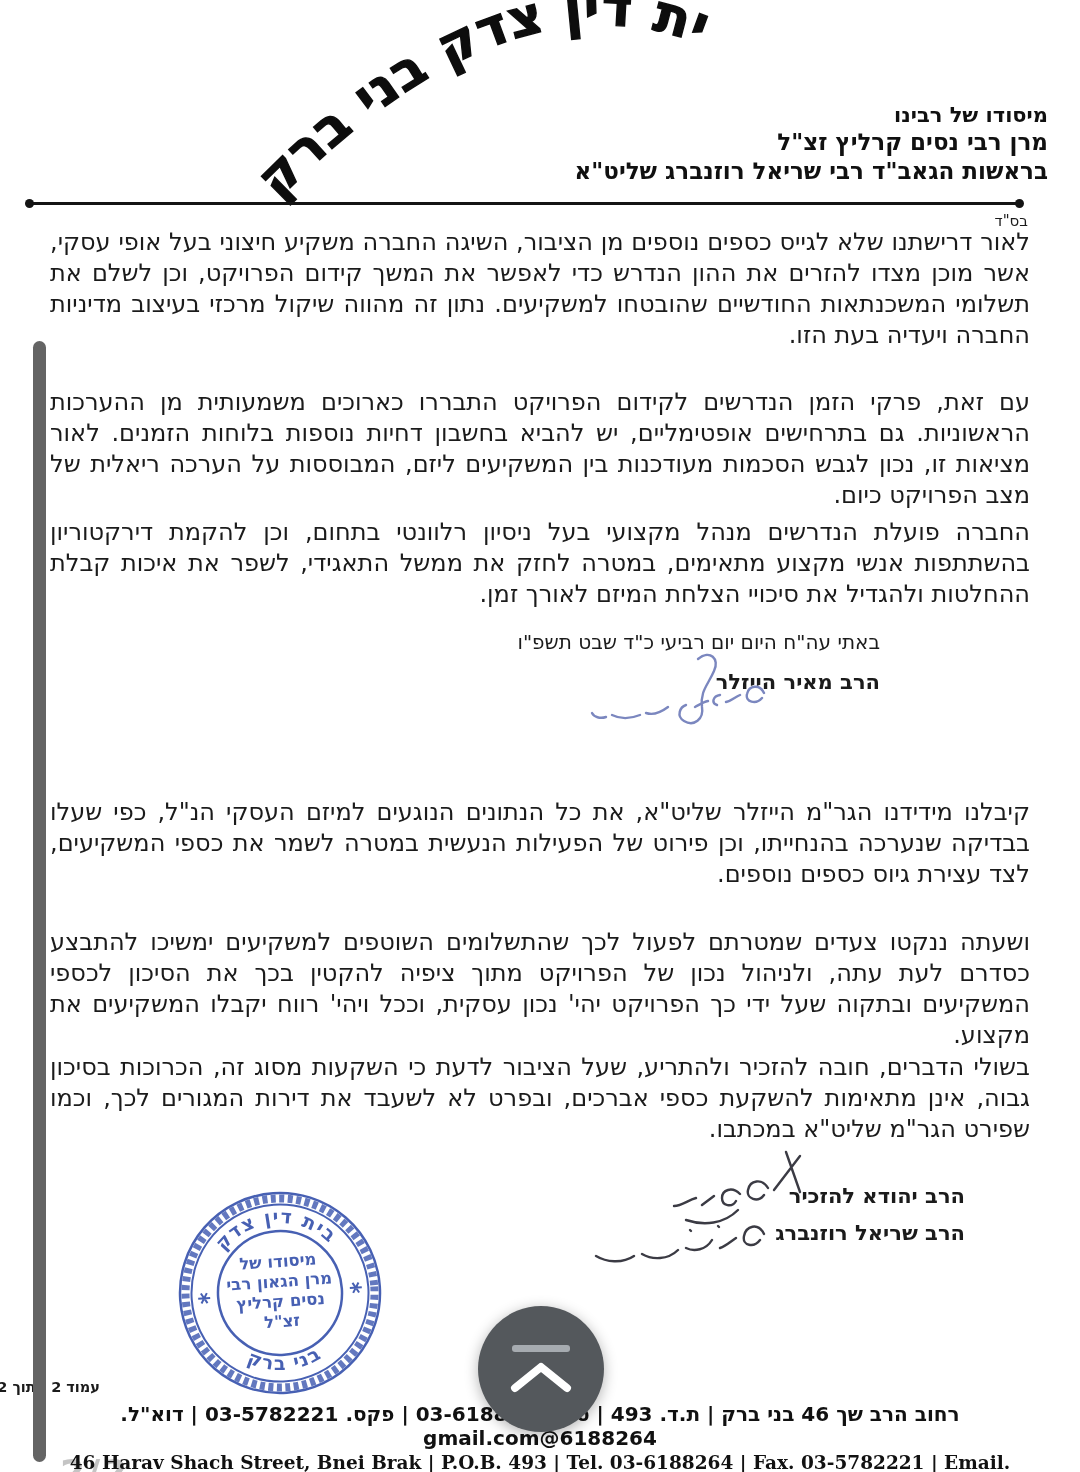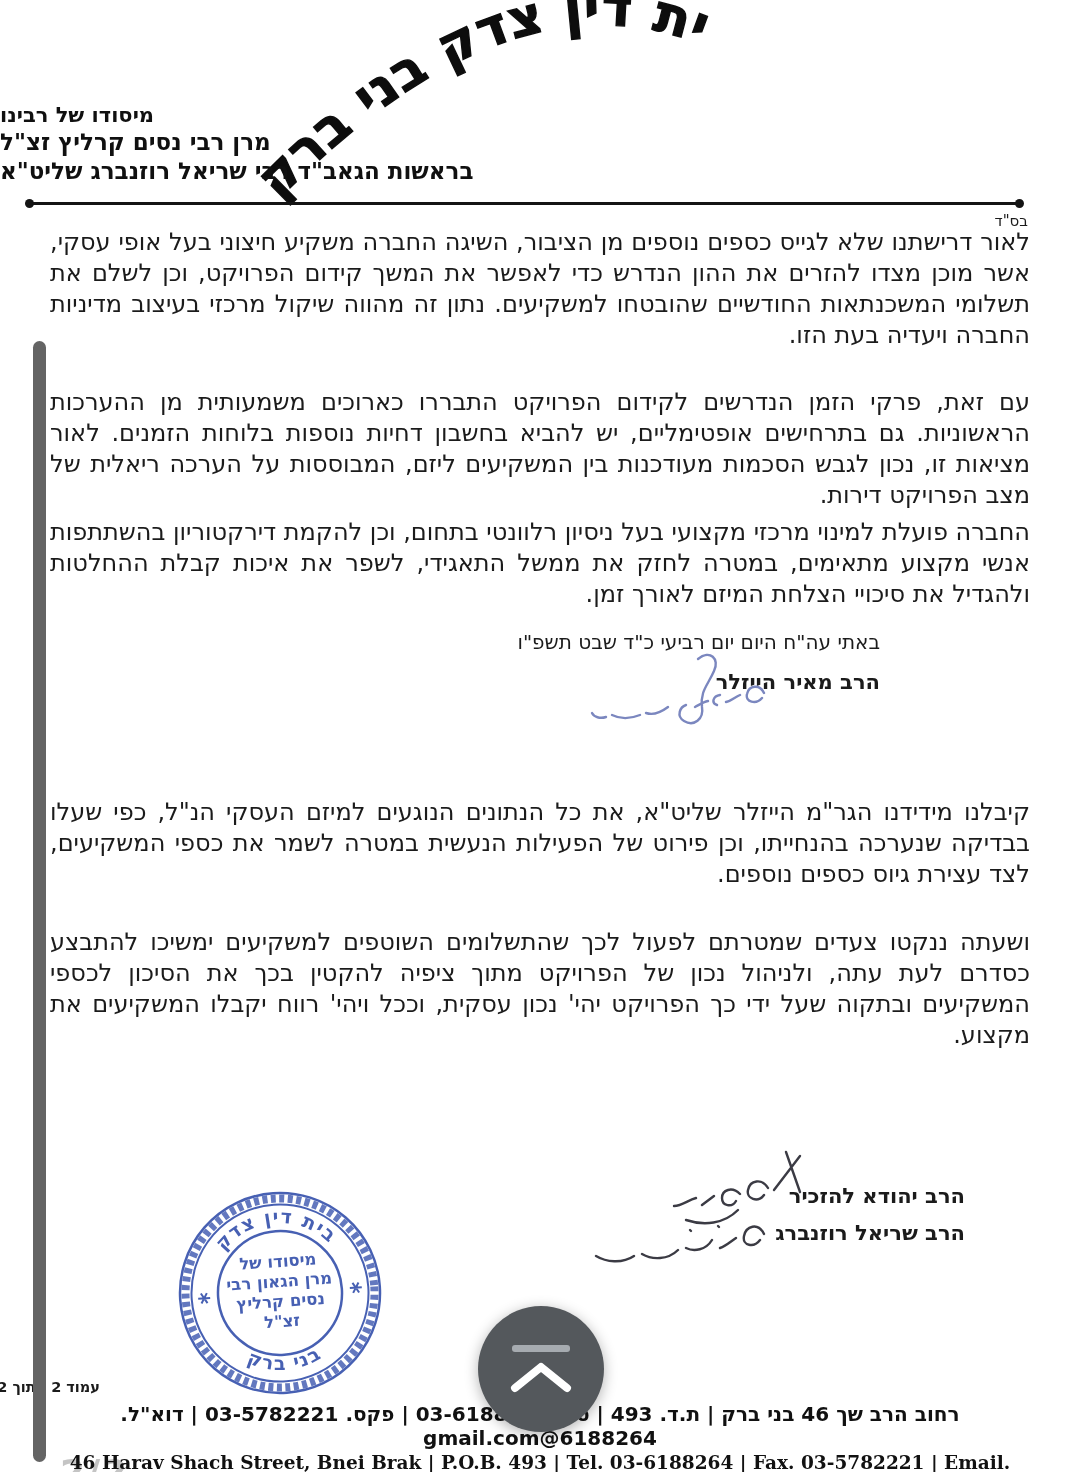--- a/index.html
+++ b/index.html
@@ -5,21 +5,21 @@
   html,body{margin:0;padding:0;background:#e9e9e9;}
   .page{
     position:relative;width:1080px;height:1472px;background:#ffffff;
     overflow:hidden;font-family:"DejaVu Sans",sans-serif;color:#1b1b1b;direction:ltr;
   }
   
   .arch-svg{position:absolute;top:0;left:0;pointer-events:none;}
   .arch-text{font-family:"DejaVu Sans",sans-serif;font-weight:bold;font-size:52px;
     fill:#0d0d0d;stroke:#0d0d0d;stroke-width:1.4;letter-spacing:1px;}
   .rev{direction:ltr;unicode-bidi:bidi-override;}
-  .subtitle{position:absolute;left:0;width:1032px;text-align:left;font-weight:bold;direction:rtl;color:#101010;}
+  .subtitle{position:absolute;left:16px;width:1032px;text-align:right;font-weight:bold;direction:rtl;color:#101010;}
   .sub1{top:103px;font-size:21px;}
   .sub2{top:129px;font-size:23px;}
   .sub3{top:158px;font-size:23px;}
   .rule{position:absolute;top:202px;left:27px;width:995px;height:3px;background:#141414;}
   .rule::before,.rule::after{content:"";position:absolute;top:-3px;width:9px;height:9px;border-radius:50%;background:#141414;}
   .rule::before{left:-2px;} .rule::after{right:-2px;}
   .bsd{position:absolute;top:212px;right:52px;font-size:15px;direction:rtl;}
   
   .para{position:absolute;left:50px;width:980px;direction:rtl;text-align:justify;
     font-size:24px;line-height:31px;margin:0;}
@@ -71,35 +71,36 @@
   </svg>
 
   <div class="subtitle sub1">מיסודו של רבינו</div>
   <div class="subtitle sub2">מרן רבי נסים קרליץ זצ"ל</div>
   <div class="subtitle sub3">בראשות הגאב"ד רבי שריאל רוזנברג שליט"א</div>
 
   <div class="rule"></div>
   <div class="bsd">בס"ד</div>
 
   <p class="para pos-p1">לאור דרישתנו שלא לגייס כספים נוספים מן הציבור, השיגה החברה משקיע חיצוני בעל אופי עסקי, אשר מוכן מצדו להזרים את ההון הנדרש כדי לאפשר את המשך קידום הפרויקט, וכן לשלם את תשלומי המשכנתאות החודשיים שהובטחו למשקיעים. נתון זה מהווה שיקול מרכזי בעיצוב מדיניות החברה ויעדיה בעת הזו.</p>
-  <p class="para pos-p2">עם זאת, פרקי הזמן הנדרשים לקידום הפרויקט התבררו כארוכים משמעותית מן ההערכות הראשוניות. גם בתרחישים אופטימליים, יש להביא בחשבון דחיות נוספות בלוחות הזמנים. לאור מציאות זו, נכון לגבש הסכמות מעודכנות בין המשקיעים ליזם, המבוססות על הערכה ריאלית של מצב הפרויקט דירות.</p>
-  <p class="para pos-p3">החברה פועלת למינוי מרכזי מקצועי בעל ניסיון רלוונטי בתחום, וכן להקמת דירקטוריון בהשתתפות אנשי מקצוע מתאימים, במטרה לחזק את ממשל התאגידי, לשפר את איכות קבלת ההחלטות ולהגדיל את סיכויי הצלחת המיזם לאורך זמן.</p>
+  <p class="para pos-p2">עם זאת, פרקי הזמן הנדרשים לקידום הפרויקט התבררו כארוכים משמעותית מן ההערכות הראשוניות. גם בתרחישים אופטימליים, יש להביא בחשבון דחיות נוספות בלוחות הזמנים. לאור מציאות זו, נכון לגבש הסכמות מעודכנות בין המשקיעים ליזם, המבוססות על הערכה ריאלית של מצב הפרויקט כיום.</p>
+  <p class="para pos-p3">החברה פועלת הנדרשים מנהל מקצועי בעל ניסיון רלוונטי בתחום, וכן להקמת דירקטוריון בהשתתפות אנשי מקצוע מתאימים, במטרה לחזק את ממשל התאגידי, לשפר את איכות קבלת ההחלטות ולהגדיל את סיכויי הצלחת המיזם לאורך זמן.</p>
   <div class="date-line">באתי עה"ח היום יום רביעי כ"ד שבט תשפ"ו</div>
   <div class="signer-name name-heisler">הרב מאיר הייזלר</div>
 
   <svg class="sig-svg sig-heisler" width="235" height="90" viewBox="0 0 235 90">
     <g fill="none" stroke-linecap="round" stroke-linejoin="round" stroke-width="2.4" stroke="#7b87bf">
       <path d="M216 48 c-4 -9 -15 -8 -17 1 c-2 8 9 11 15 4 M192 50 c-5 2 -9 6 -14 7 M172 50 c-7 1 -9 8 -3 10 M160 56 c-5 1 -9 4 -13 6"></path>
       <path d="M150 14 c12 -10 22 0 16 12 c-6 14 -14 20 -12 36 c2 12 -8 20 -18 14 c-8 -5 -4 -14 2 -16"></path>
       <path d="M120 62 c-8 6 -16 8 -22 6 M92 70 c-10 4 -20 4 -28 0 M58 72 c-6 2 -12 0 -14 -4"></path>
     </g>
   </svg>
 
   <p class="para pos-p4">קיבלנו מידידנו הגר"מ הייזלר שליט"א, את כל הנתונים הנוגעים למיזם העסקי הנ"ל, כפי שעלו בבדיקה שנערכה בהנחייתו, וכן פירוט של הפעילות הנעשית במטרה לשמר את כספי המשקיעים, לצד עצירת גיוס כספים נוספים.</p>
   <p class="para pos-p5">ושעתה ננקטו צעדים שמטרתם לפעול לכך שהתשלומים השוטפים למשקיעים ימשיכו להתבצע כסדרם לעת עתה, ולניהול נכון של הפרויקט מתוך ציפיה להקטין בכך את הסיכון לכספי המשקיעים ובתקוה שעל ידי כך הפרויקט יהי' נכון עסקית, וככל ויהי' רווח יקבלו המשקיעים את מקצוע.</p>
+  <p class="para pos-p6">בשולי הדברים, חובה להזכיר ולהתריע, שעל הציבור לדעת כי השקעות מסוג זה, הכרוכות בסיכון גבוה, אינן מתאימות להשקעת כספי אברכים, ובפרט לא לשעבד את דירות המגורים לכך, וכמו שפירט הגר"מ שליט"א במכתבו.</p>
 
   <div class="signer-name name-silman">הרב יהודא להזכיר</div>
   <div class="signer-name name-rozenberg">הרב שריאל רוזנברג</div>
 
   <svg class="sig-svg sig-silman" width="190" height="84" viewBox="0 0 190 84">
     <g fill="none" stroke-linecap="round" stroke-linejoin="round" stroke-width="2.4" stroke="#3b3b44">
       <path d="M168 6 l14 40 M182 10 l-26 34"></path>
       <path d="M150 42 c-6 -10 -18 -8 -20 2 c-2 9 10 13 16 5 M122 48 c-8 -8 -18 -4 -18 4 c0 8 10 10 14 3 M96 50 l-12 9 M78 52 c-8 2 -14 8 -22 8"></path>
       <path d="M120 64 c-14 14 -34 16 -52 10"></path>
     </g>

